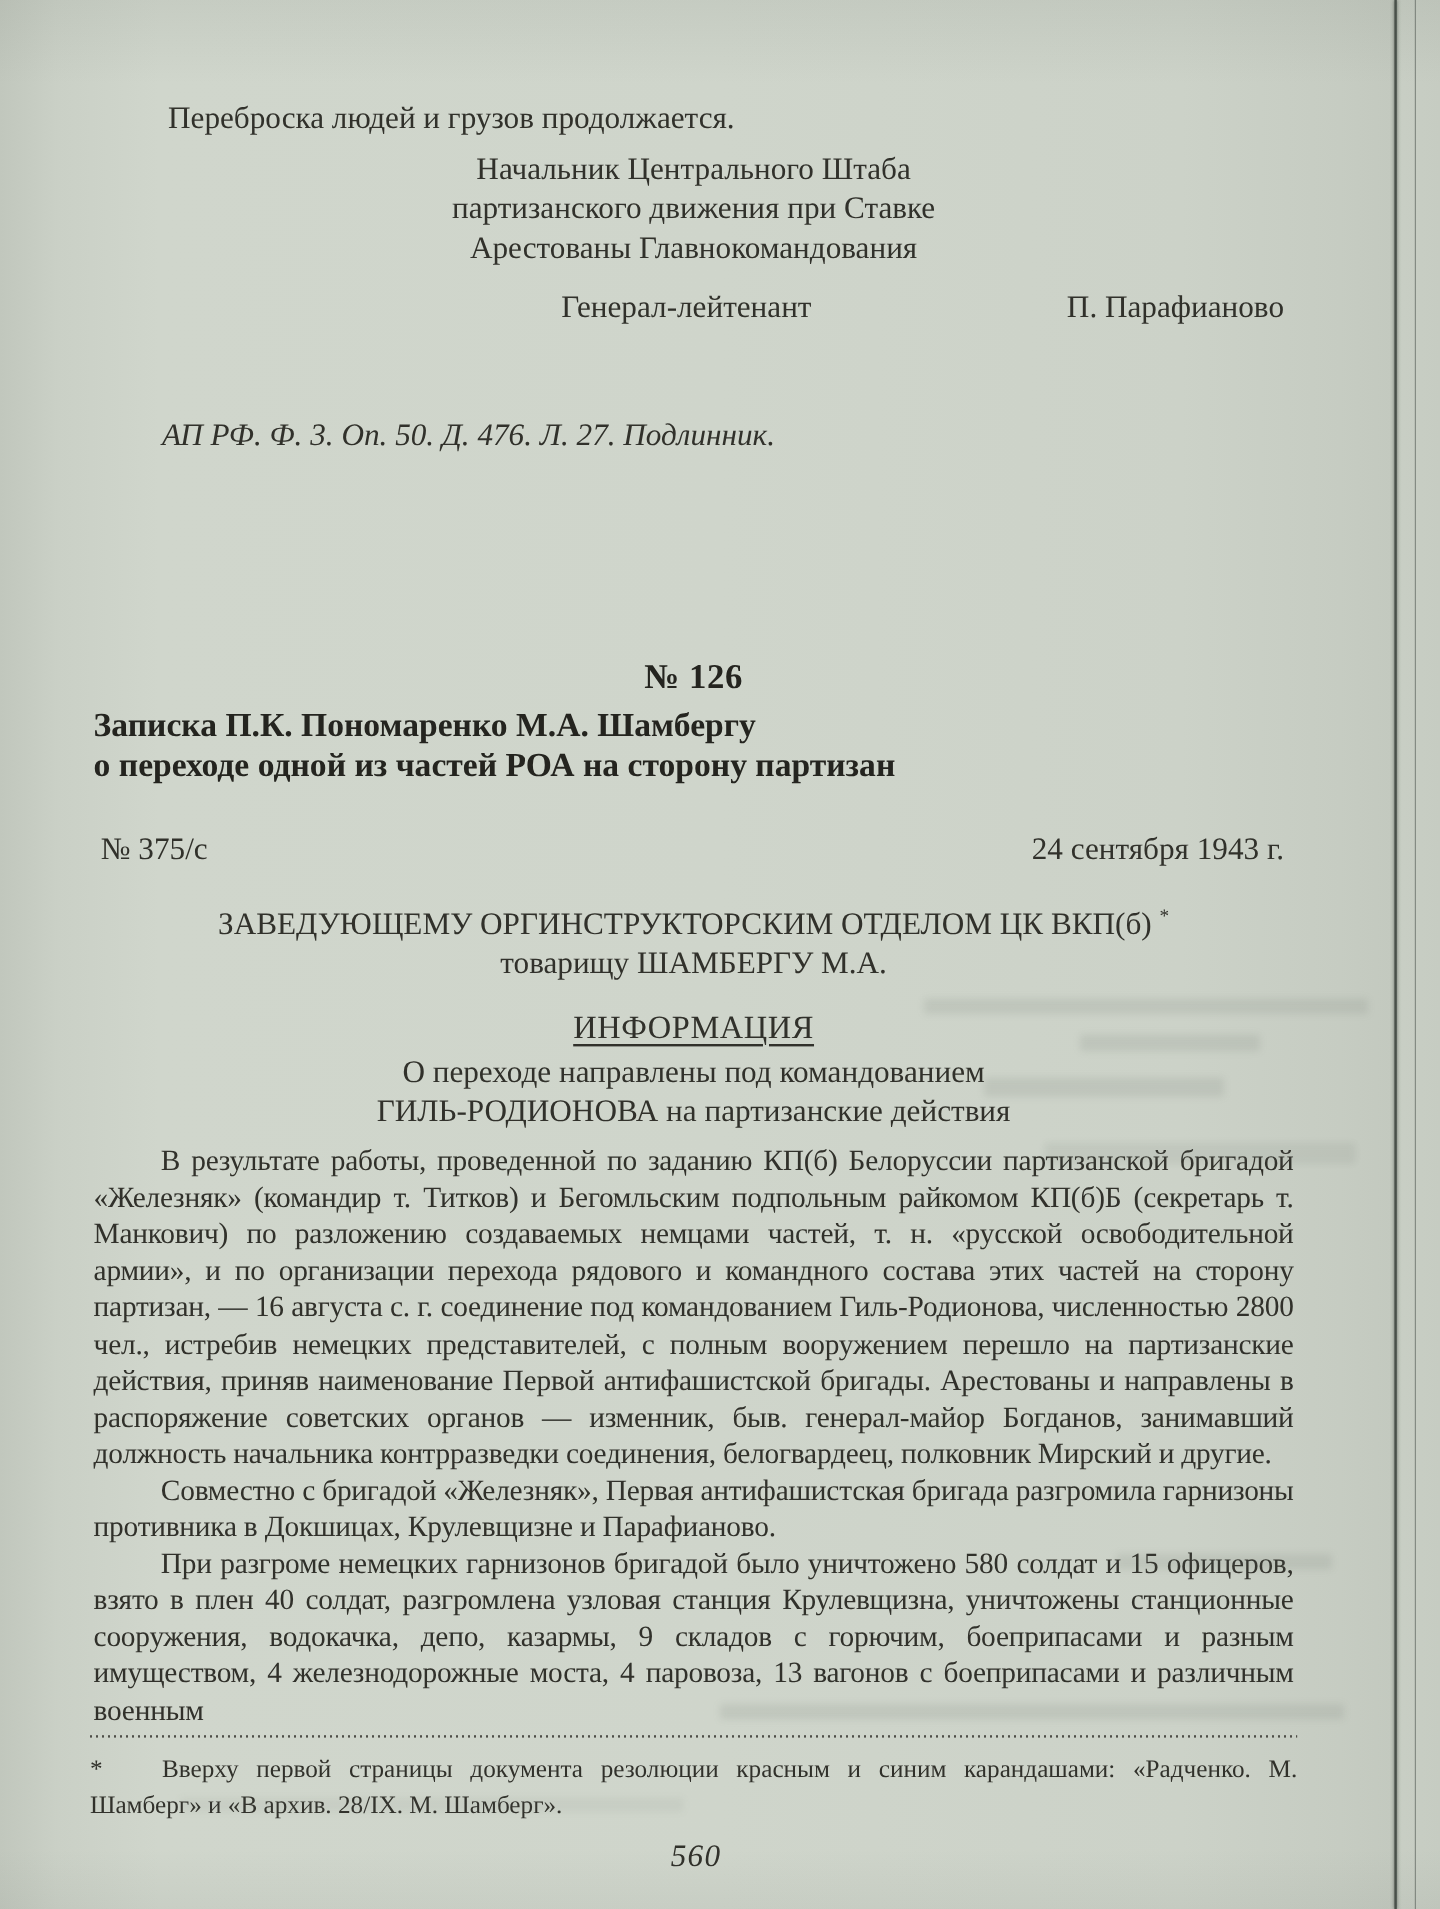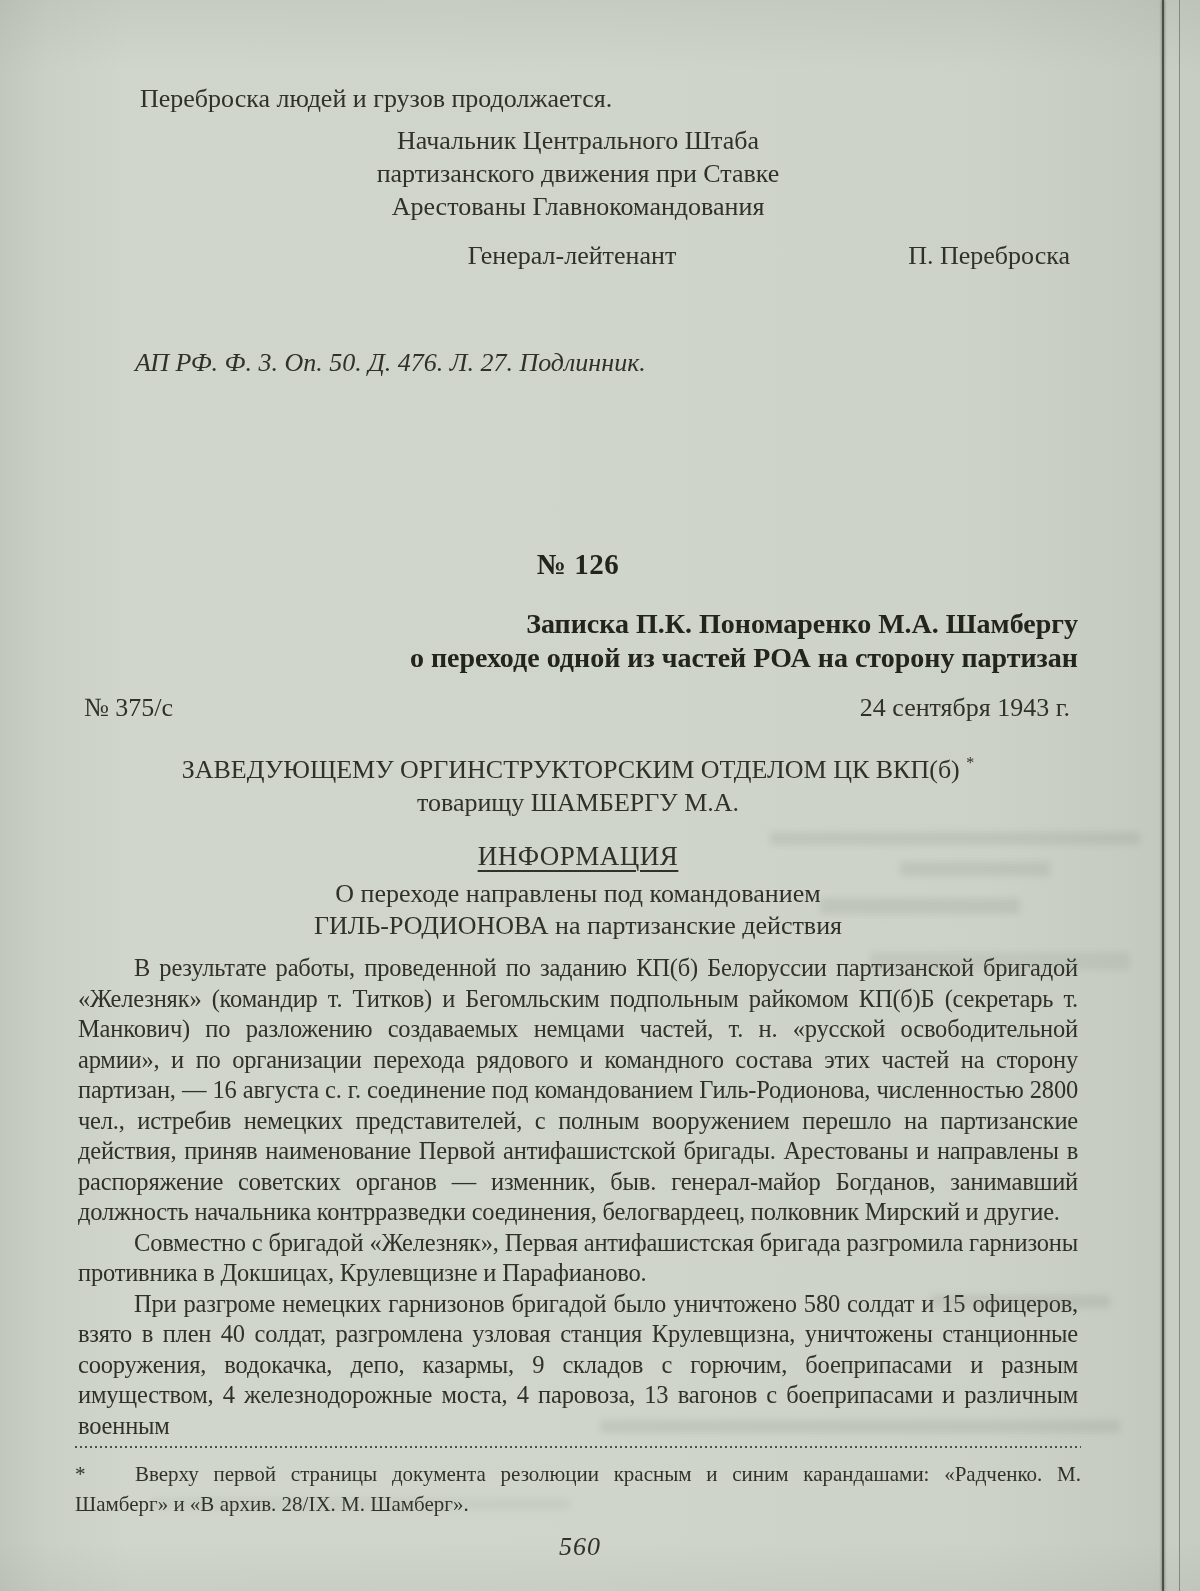--- a/index.html
+++ b/index.html
@@ -51,21 +51,21 @@
   .sig-titles { top: 124px; text-align: center; font-size: 26px; line-height: 33px; }
 
   .rank-row { top: 241px; height: 34px; font-size: 26px; }
   .rank { position: absolute; left: 0; right: 12px; text-align: center; }
   .sig-name { position: absolute; right: 8px; top: 0; }
 
   .archive { top: 322px; left: 135px; width: 900px; font-style: italic; font-size: 26px; }
 
   .num-heading { top: 548px; text-align: center; font-weight: bold; font-size: 29px; letter-spacing: 0.5px; color: #24241f; }
 
-  .doc-title { top: 607px; text-align: right; font-weight: bold; font-size: 28px; line-height: 34px; color: #24241f; }
+  .doc-title { top: 588px; text-align: left; font-weight: bold; font-size: 28px; line-height: 34px; color: #24241f; }
 
   .ref-row { top: 693px; height: 34px; font-size: 26px; }
   .ref-num { position: absolute; left: 6px; top: 0; }
   .doc-date { position: absolute; right: 8px; top: 0; }
 
   .addressee { top: 753px; text-align: center; font-size: 26px; line-height: 33px; }
   .addressee sup { font-size: 16px; vertical-align: super; line-height: 0; }
 
   .info-heading { top: 841px; text-align: center; font-size: 27px; letter-spacing: 0.5px; }
   .info-heading span { text-decoration: underline; text-underline-offset: 5px; text-decoration-thickness: 2px; }
@@ -96,21 +96,21 @@
   <p class="abs col closing">Переброска людей и грузов продолжается.</p>
 
   <div class="abs col sig-titles">
     <div>Начальник Центрального Штаба</div>
     <div>партизанского движения при Ставке</div>
     <div>Арестованы Главнокомандования</div>
   </div>
 
   <div class="abs col rank-row">
     <span class="rank">Генерал-лейтенант</span>
-    <span class="sig-name">П. Переброска</span>
+    <span class="sig-name">П. Парафианово</span>
   </div>
 
   <p class="abs archive">АП РФ. Ф. 3. Оп. 50. Д. 476. Л. 27. Подлинник.</p>
 
   <div class="abs col num-heading">№ 126</div>
 
   <div class="abs col doc-title">
     <div>Записка П.К. Пономаренко М.А. Шамбергу</div>
     <div>о переходе одной из частей РОА на сторону партизан</div>
   </div>

